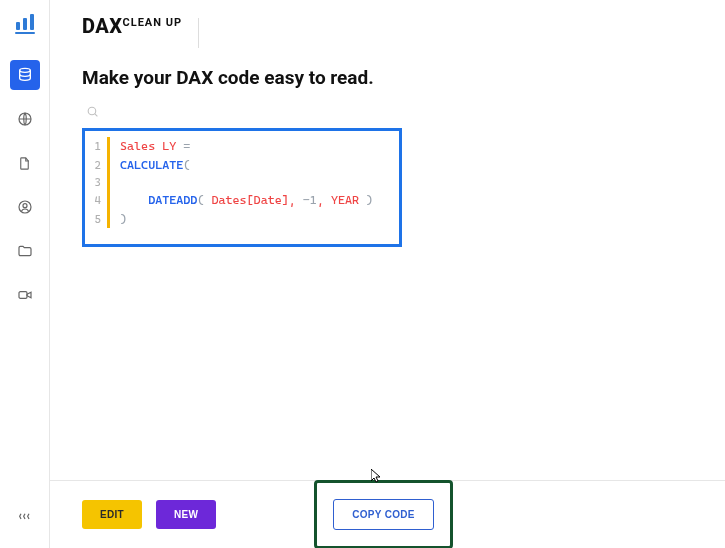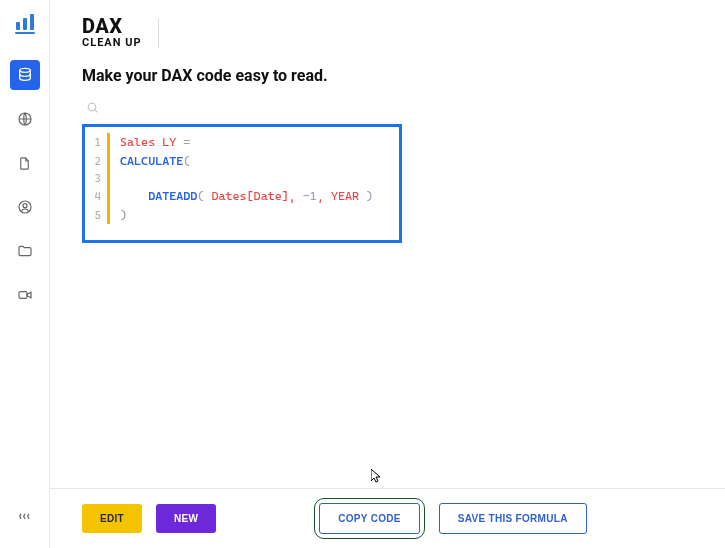--- a/index.html
+++ b/index.html
@@ -53,21 +53,20 @@
       flex-direction: column;
     }
     .header {
       display: flex;
       align-items: flex-start;
       gap: 16px;
       margin-bottom: 18px;
     }
     .brand {
       display: flex;
-      flex-direction: column;
       line-height: 1;
     }
     .brand-main {
       font-size: 20px;
       font-weight: 800;
       letter-spacing: 0.5px;
       color: #111;
     }
     .brand-sub {
       font-size: 11px;
@@ -82,21 +81,21 @@
       background: #ddd;
       margin-top: 2px;
     }
     .tagline {
       font-size: 11px;
       color: #9ca3af;
       line-height: 1.4;
       margin-top: 2px;
     }
     .page-title {
-      font-size: 16px;
+      font-size: 19px;
       font-weight: 700;
       color: #111;
       margin-bottom: 14px;
     }
     .search-row {
       margin-bottom: 6px;
       padding-left: 4px;
     }
     .search-icon {
       color: #c0c0c0;
@@ -128,21 +127,21 @@
       margin-right: 10px;
     }
     .tok-dim { color: #ef4444; }
     .tok-kw  { color: #2563eb; font-weight: 600; }
     .tok-eq  { color: #9aa3ad; }
     .tok-paren { color: #9aa3ad; }
     .tok-num { color: #9aa3ad; }
     .footer {
       position: absolute;
       left: 50px; right: 0; bottom: 0;
-      height: 60px;
+      height: 68px;
       border-top: 1px solid #e6e6e6;
       display: flex;
       align-items: center;
       padding: 0 32px;
       gap: 14px;
     }
     .btn {
       border: none;
       border-radius: 3px;
       font-size: 10px;
@@ -159,23 +158,23 @@
       background: #6d28d9;
       color: #fff;
     }
     .footer-spacer { flex: 0 0 70px; }
     .btn-outline {
       background: #fff;
       border: 1px solid #2f5fd0;
       color: #2f5fd0;
     }
     .copy-wrap {
-      border: 1px solid #14532d;
-      padding: 4px;
-      border-radius: 10px;
+      border: 3px solid #14532d;
+      padding: 16px;
+      border-radius: 4px;
     }
     .cursor {
       position: absolute;
       left: 371px;
       top: 469px;
       font-size: 12px;
       color: #333;
       pointer-events: none;
     }
   </style>
@@ -285,20 +284,19 @@
     </div>
 </div>
 
 <div class="footer">
   <button class="btn btn-edit">EDIT</button>
   <button class="btn btn-new">NEW</button>
   <div class="footer-spacer"></div>
   <div class="copy-wrap">
     <button class="btn btn-outline">COPY CODE</button>
   </div>
-  <button class="btn btn-outline">SAVE THIS FORMULA</button>
 </div>
 
 <div class="cursor">
   <svg width="10" height="14" viewBox="0 0 10 14">
       <path d="M0 0 L0 12 L3 9 L5 13 L7 12 L5 8 L9 8 Z" fill="#fff" stroke="#000" stroke-width="1"></path>
     </svg>
 </div>
 
 </body></html>

